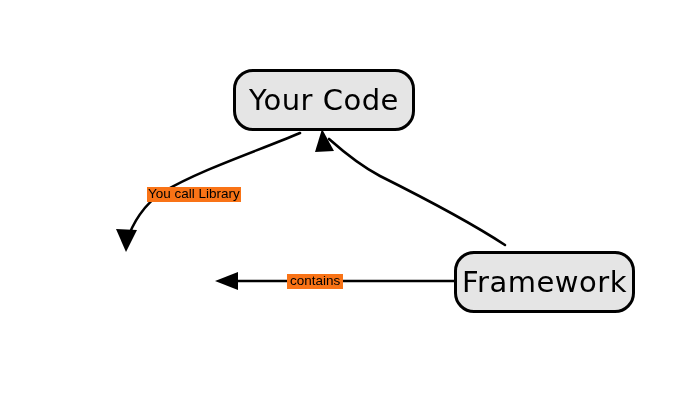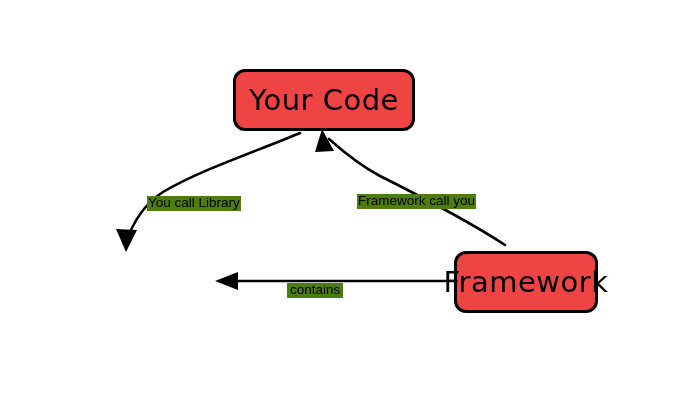--- a/index.html
+++ b/index.html
@@ -19,23 +19,23 @@
   #edges {
     position: absolute;
     left: 0;
     top: 0;
     width: 698px;
     height: 400px;
   }
   .node {
     position: absolute;
     box-sizing: border-box;
-    background: #ef4444;
+    background: #e5e5e5;
     border: 3px solid #000000;
-    border-radius: 12px;
+    border-radius: 20px;
     display: flex;
     align-items: center;
     justify-content: center;
     z-index: 3;
   }
   .node-label {
     font-family: "DejaVu Sans", sans-serif;
     font-size: 29px;
     font-weight: 400;
     letter-spacing: 0.5px;
@@ -51,34 +51,33 @@
   }
   #node-library {
     left: 33px;
     top: 251px;
     width: 182px;
     height: 62px;
   }
   #node-framework {
     left: 454px;
     top: 251px;
-    width: 144px;
+    width: 181px;
     height: 62px;
   }
   .edge-label {
     position: absolute;
     font-family: "Liberation Sans", sans-serif;
     font-size: 13.5px;
     font-weight: 400;
     color: #000000;
     white-space: nowrap;
-    background: #4d7c0f;
+    background: #f97316;
     z-index: 2;
     line-height: 1.1;
-    margin-top: 9px;
   }
   #label-you-call-library {
     left: 147px;
     top: 187px;
     padding: 0 1px;
   }
   #label-framework-call-you {
     left: 357px;
     top: 185px;
     padding: 0 1px;
@@ -116,17 +115,16 @@
     <span class="node-label">Your Code</span>
   </div>
 
 
   <div class="node" id="node-framework">
     <span class="node-label">Framework</span>
   </div>
 
   <div class="edge-label" id="label-you-call-library">You call Library</div>
 
-  <div class="edge-label" id="label-framework-call-you">Framework call you</div>
 
   <div class="edge-label" id="label-contains">contains</div>
 
 </div>
 
 </body></html>

